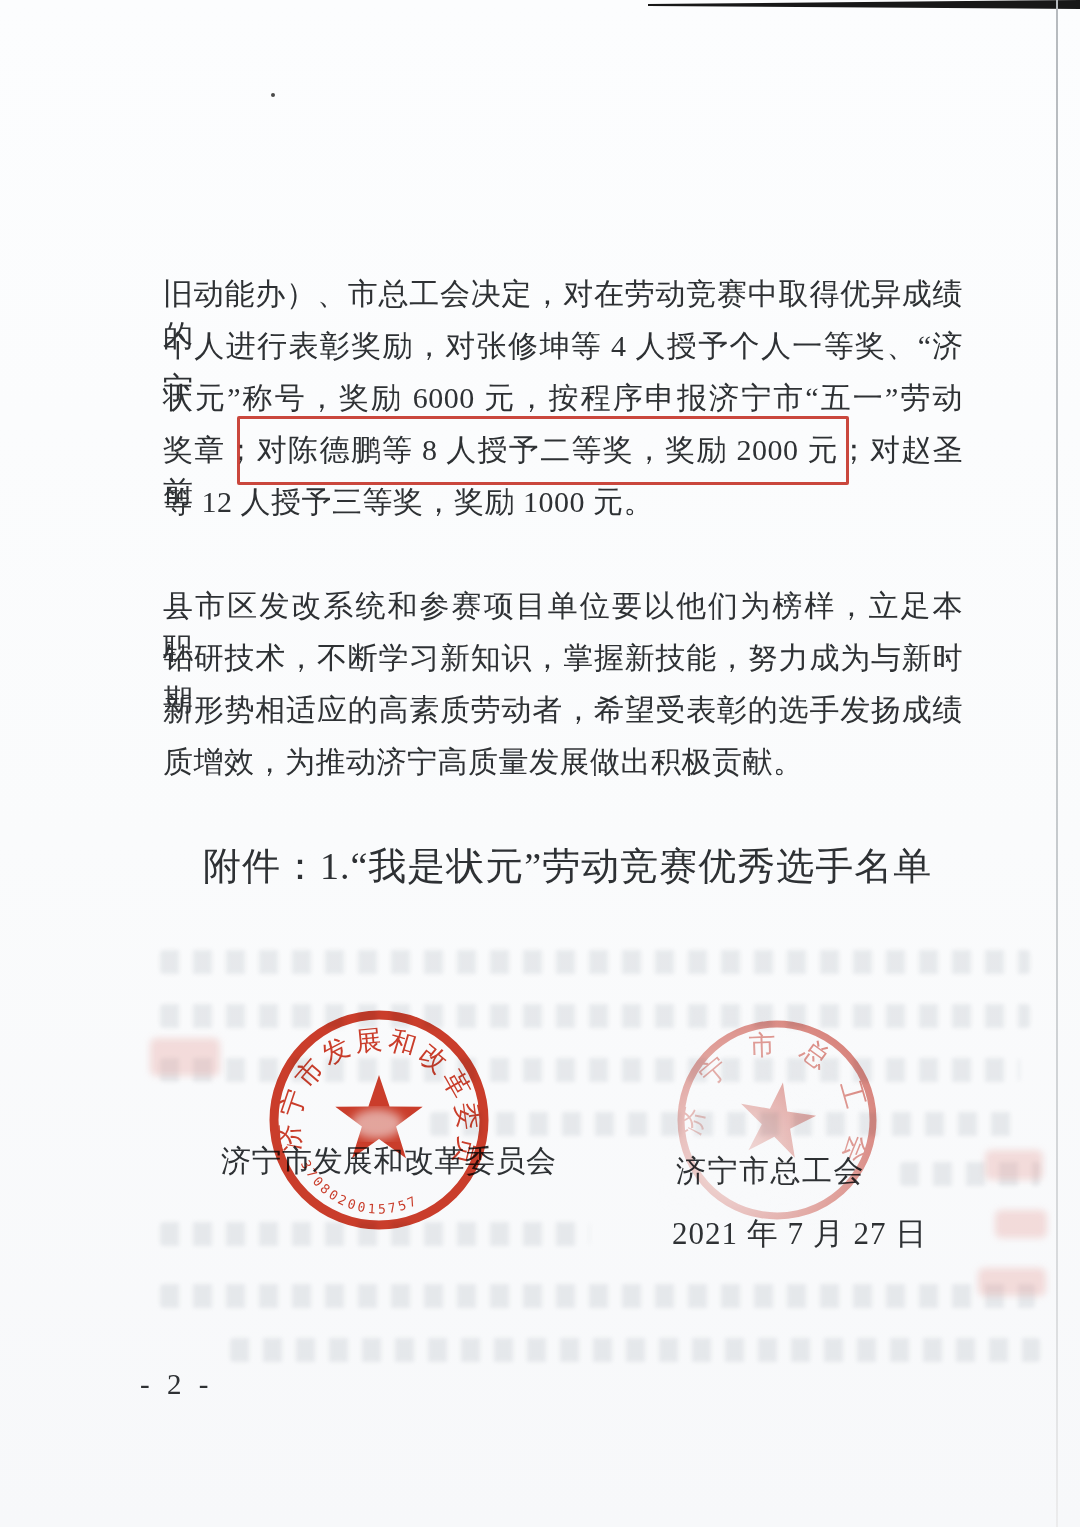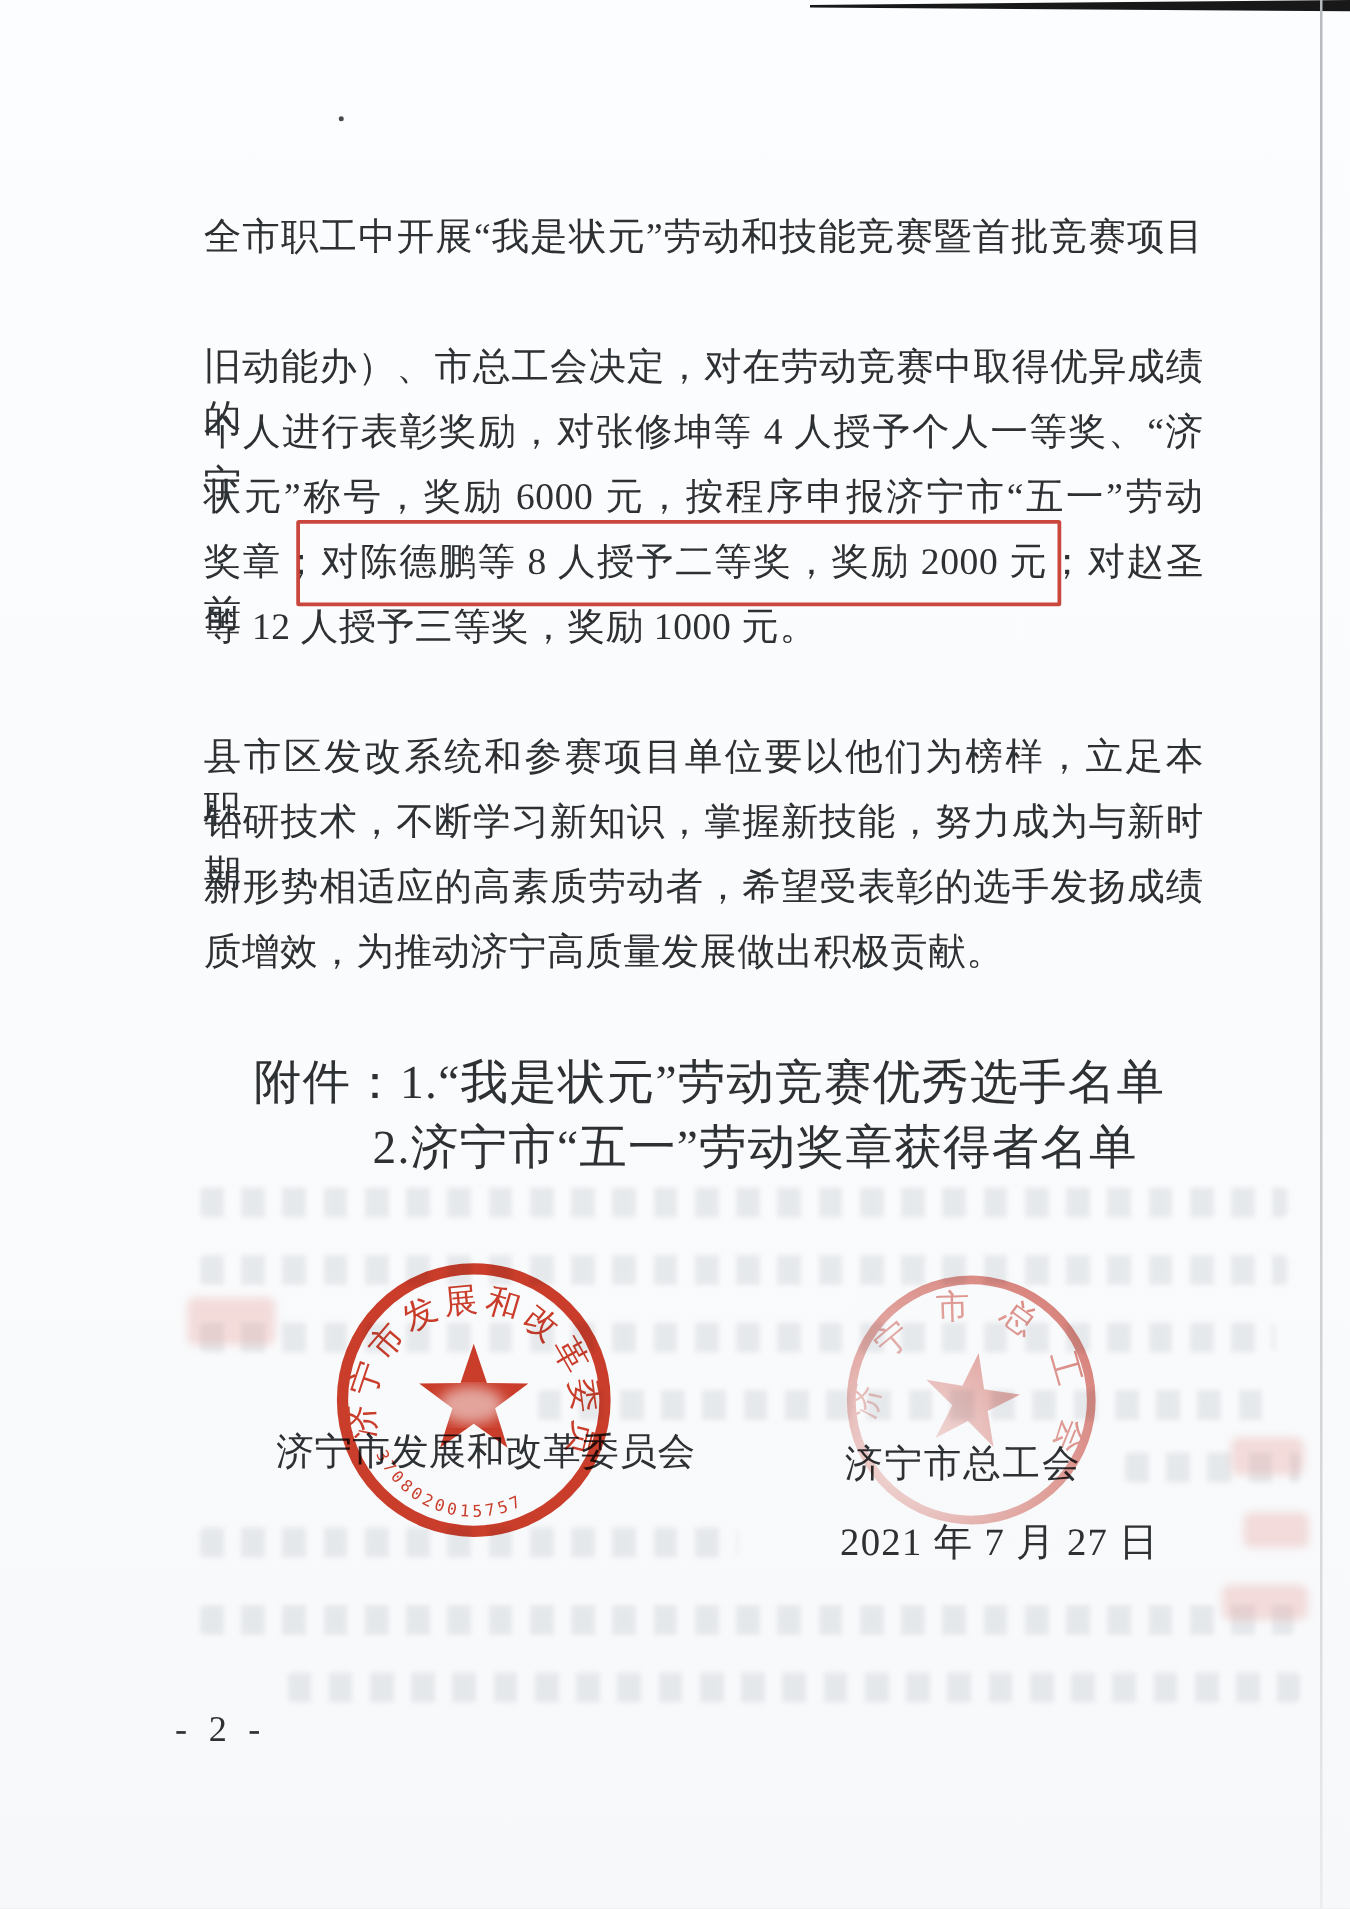--- a/index.html
+++ b/index.html
@@ -87,36 +87,34 @@
   <div class="g" style="left:430px;top:1112px;width:590px;"></div>
   <div class="g" style="left:900px;top:1162px;width:140px;"></div>
   <div class="g" style="left:160px;top:1222px;width:430px;"></div>
   <div class="g" style="left:160px;top:1284px;width:875px;"></div>
   <div class="g" style="left:230px;top:1338px;width:810px;"></div>
   <div class="gp" style="left:150px;top:1038px;width:70px;height:38px;"></div>
   <div class="gp" style="left:985px;top:1150px;width:58px;height:30px;"></div>
   <div class="gp" style="left:995px;top:1210px;width:52px;height:28px;"></div>
   <div class="gp" style="left:978px;top:1268px;width:68px;height:28px;"></div>
 
-  <div class="l" style="top:169px">全市职工中开展“我是状元”劳动和技能竞赛暨首批竞赛项目</div>
   <div class="l" style="top:273px">旧动能办）、市总工会决定，对在劳动竞赛中取得优异成绩的</div>
   <div class="l" style="top:325px">个人进行表彰奖励，对张修坤等 4 人授予个人一等奖、“济宁</div>
   <div class="l" style="top:377px">状元”称号，奖励 6000 元，按程序申报济宁市“五一”劳动</div>
   <div class="l" style="top:429px">奖章；对陈德鹏等 8 人授予二等奖，奖励 2000 元；对赵圣前</div>
   <div class="l last" style="top:481px">等 12 人授予三等奖，奖励 1000 元。</div>
 
   <div class="hl-box"></div>
 
   <div class="l" style="top:585px">县市区发改系统和参赛项目单位要以他们为榜样，立足本职，</div>
   <div class="l" style="top:637px">钻研技术，不断学习新知识，掌握新技能，努力成为与新时期</div>
   <div class="l" style="top:689px">新形势相适应的高素质劳动者，希望受表彰的选手发扬成绩</div>
   <div class="l last" style="top:741px">质增效，为推动济宁高质量发展做出积极贡献。</div>
 
   <div class="attach" style="left:203px;top:845px">附件：1.“我是状元”劳动竞赛优秀选手名单</div>
-  <div class="attach" style="left:298px;top:897px">2.济宁市“五一”劳动奖章获得者名单</div>
 
   <div class="sig" style="left:221px;top:1141px;letter-spacing:0.5px">济宁市发展和改革委员会</div>
   <div class="sig" style="left:676px;top:1151px">济宁市总工会</div>
   <div class="date" style="left:672px;top:1213px">2021 年 7 月 27 日</div>
 
   <div class="stamp stamp-left">
     <svg width="232" height="232" viewBox="0 0 232 232">
       <defs>
         <path id="arcL" d="M 38,148 A 81,81 0 1 1 194,148" fill="none"></path>
         <path id="arcLb" d="M 33,146 A 86,86 0 0 0 199,146" fill="none"></path>

